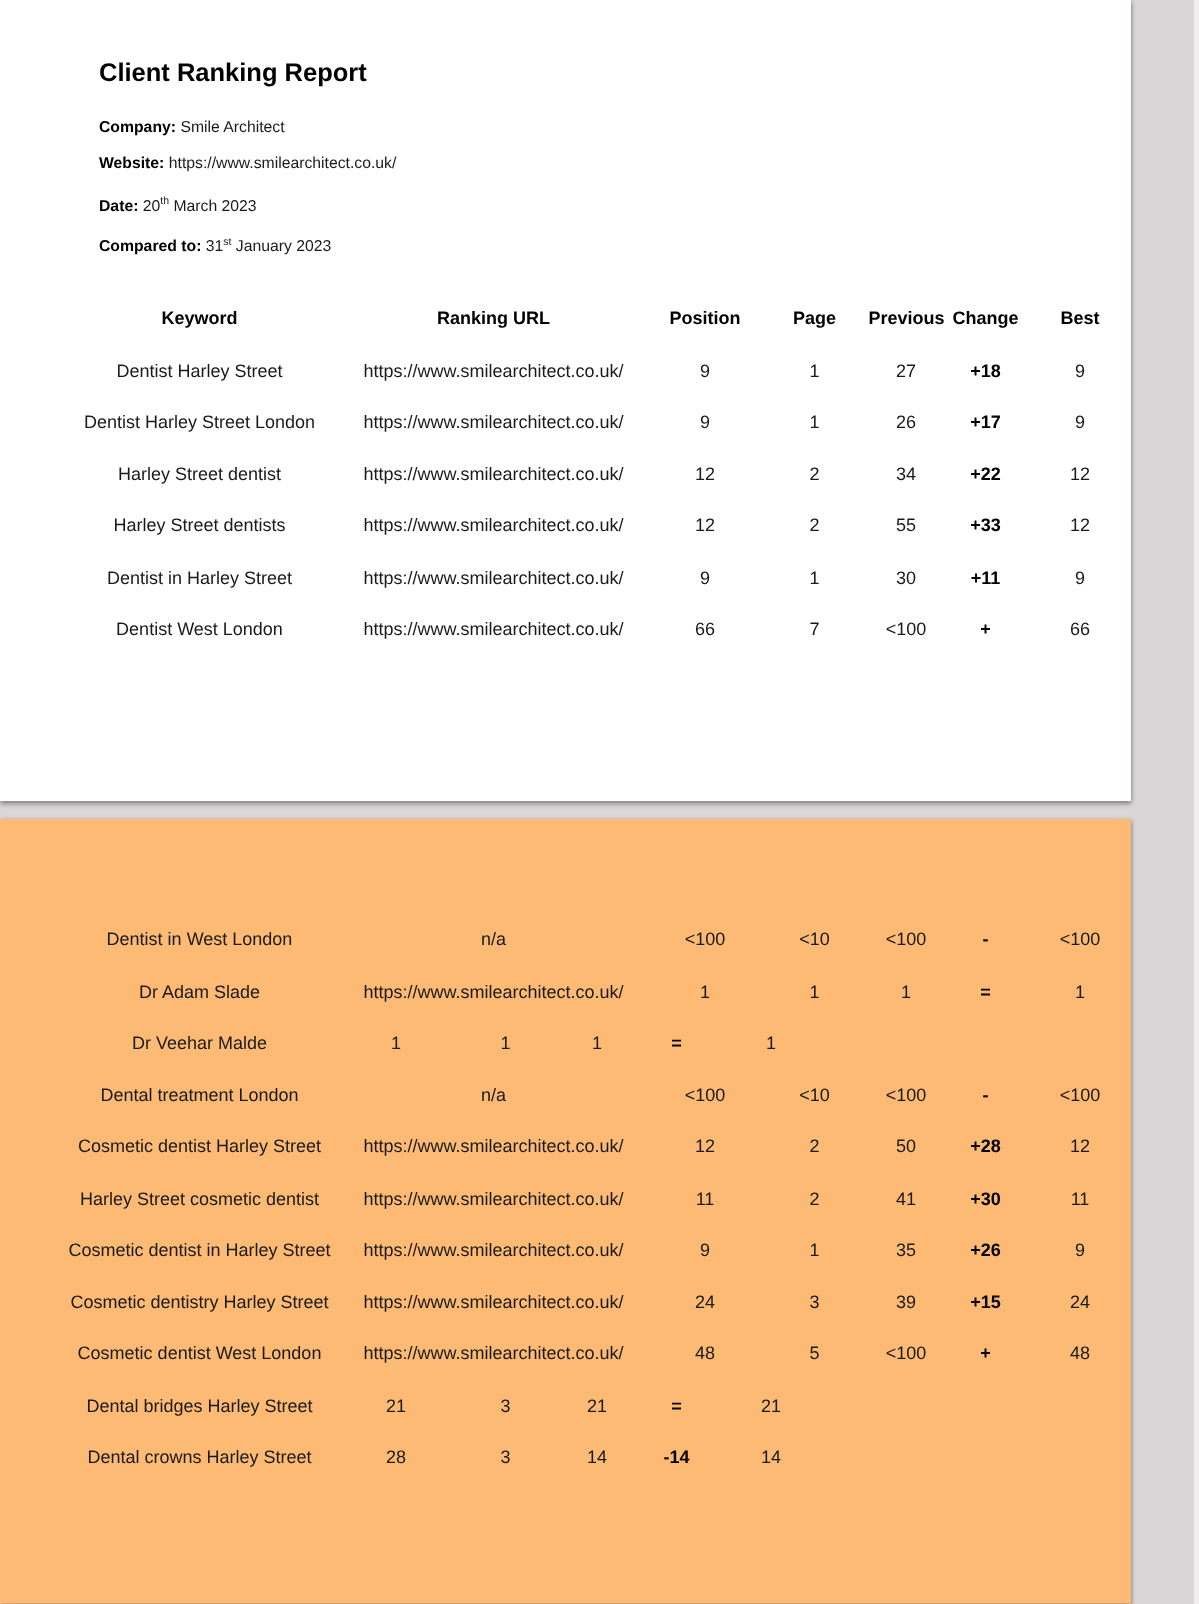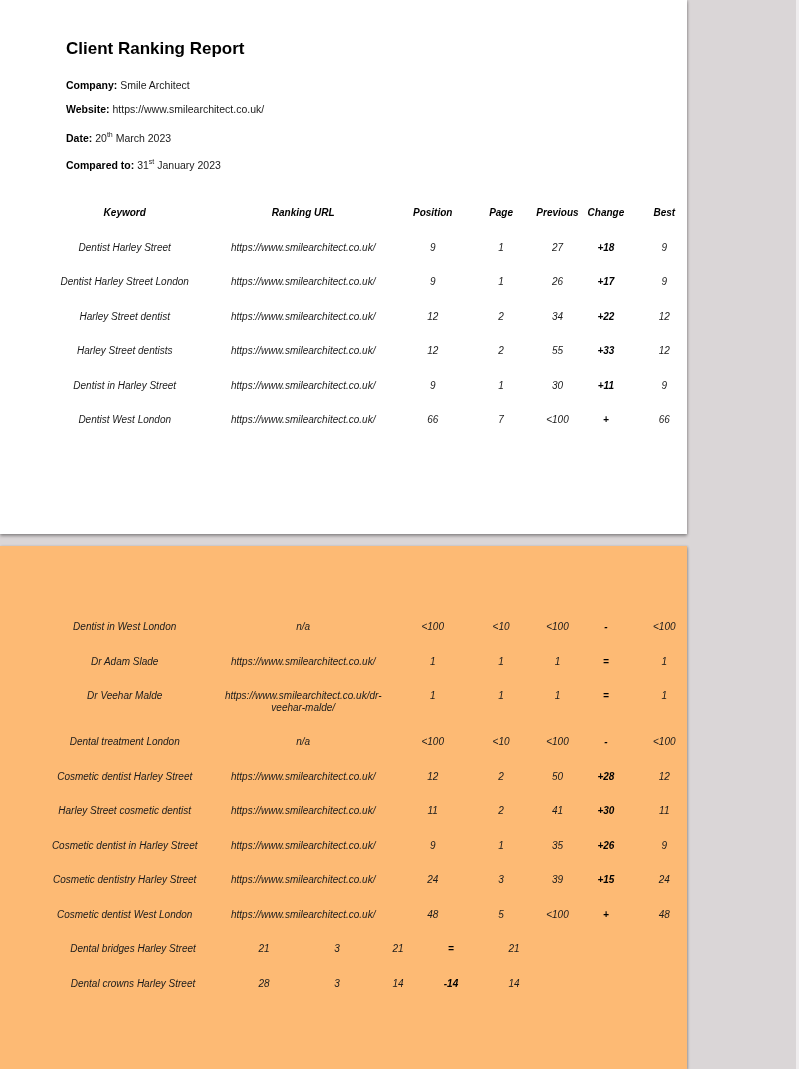--- a/index.html
+++ b/index.html
@@ -8,21 +8,21 @@
   }
   body {
     width: 799px;
     height: 1069px;
     overflow: hidden;
     background: #dad6d7;
     font-family: "Liberation Sans", sans-serif;
     color: #1a1a1a;
   }
   .page {
-    width: 687px;
+    width: 754px;
     background: #ffffff;
     position: relative;
     box-shadow: 0 2px 3px rgba(0,0,0,0.35), 1px 0 2px rgba(0,0,0,0.12);
   }
   .page-1 { height: 534px; }
   .page-2 { height: 523px; margin-top: 12px; }
   .right-edge-strip {
     position: fixed;
     top: 0; right: 0;
     width: 3px; height: 100%;
@@ -42,23 +42,22 @@
     left: 66px; top: 79px;
     font-size: 10.5px;
     line-height: 13px;
   }
   .meta-line { margin-bottom: 11.3px; white-space: nowrap; }
   .meta-label { font-weight: bold; color: #000; }
   .meta-sup { font-size: 7px; vertical-align: super; }
   .rank-table {
     position: absolute;
     left: 0; right: 0;
-    font-size: 10px;
+    font-size: 12px;
     line-height: 11.5px;
-    font-style: italic;
   }
   #table1 { top: 207px; }
   #table2 { top: 75px; }
   .trow {
     display: flex;
     align-items: flex-start;
     margin-bottom: 23px;
   }
   .cell { text-align: center; }
   .c0 { margin-left: 43px;  width: 180px; }
@@ -167,21 +166,20 @@
           <div class="cell c0">Dr Adam Slade</div>
           <div class="cell c1">https://www.smilearchitect.co.uk/</div>
           <div class="cell c2">1</div>
           <div class="cell c3">1</div>
           <div class="cell c4">1</div>
           <div class="cell c5">=</div>
           <div class="cell c6">1</div>
         </div>
         <div class="trow">
           <div class="cell c0">Dr Veehar Malde</div>
-          <div class="cell c1">https://www.smilearchitect.co.uk/dr-veehar-malde/</div>
           <div class="cell c2">1</div>
           <div class="cell c3">1</div>
           <div class="cell c4">1</div>
           <div class="cell c5">=</div>
           <div class="cell c6">1</div>
         </div>
         <div class="trow">
           <div class="cell c0">Dental treatment London</div>
           <div class="cell c1">n/a</div>
           <div class="cell c2">&lt;100</div>

